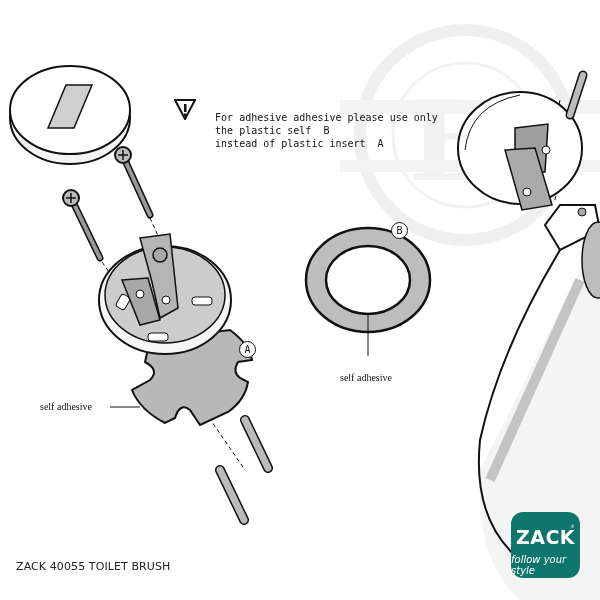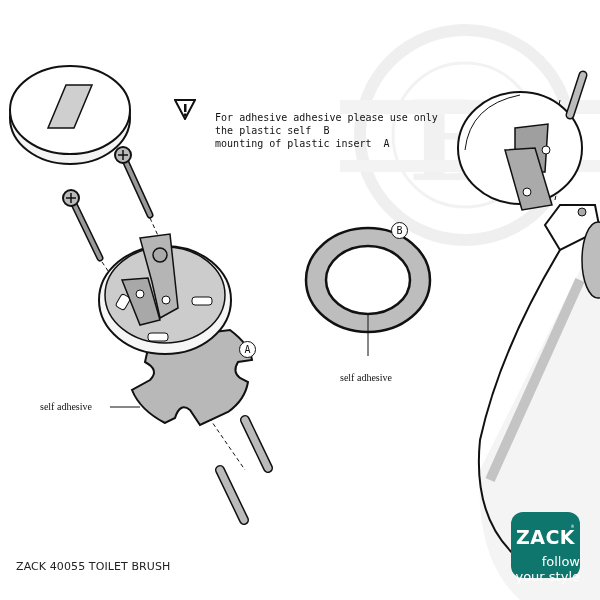--- a/index.html
+++ b/index.html
@@ -4,21 +4,21 @@
 <style>
   html, body { margin:0; padding:0; background:#ffffff; }
   body { width:600px; height:600px; position:relative; overflow:hidden; font-family:"DejaVu Sans Mono", monospace; }
   .canvas { position:absolute; left:0; top:0; width:600px; height:600px; }
   .warn-icon { position:absolute; left:174px; top:98px; width:22px; height:22px; }
   .note-text { position:absolute; left:203px; top:98px; font-size:10px; line-height:13px; color:#111; white-space:pre; font-family:"DejaVu Sans Mono", monospace; }
   .label { position:absolute; font-family:Liberation Serif, serif; font-size:10px; color:#111; white-space:pre; }
   .caption { position:absolute; left:16px; top:560px; font-family:"DejaVu Sans", sans-serif; font-size:11px; color:#222; letter-spacing:0.1px; }
   .logo { position:absolute; left:511px; top:512px; width:69px; height:66px; background:#0f766e; color:#fff;border-radius:12px; }
   .logo-word { position:absolute; left:0; width:69px; top:14px; text-align:center; font-family:"DejaVu Sans", sans-serif; font-size:19px; font-weight:bold; letter-spacing:0.5px; }
-  .logo-tag { position:absolute; left:0; width:69px; top:42px; text-align:right; font-family:"DejaVu Sans", sans-serif; font-size:13px; }
+  .logo-tag { position:absolute; left:0; width:69px; top:42px; text-align:left; font-family:"DejaVu Sans", sans-serif; font-size:10px;font-style:italic; }
   .logo-reg { position:absolute; left:60px; top:11px; font-size:5px; }
   .callout { position:absolute; width:15px; height:15px; border:1.5px solid #111; border-radius:50%; background:#fff; font-family:"DejaVu Sans Mono", monospace; font-size:10px; line-height:15px; text-align:center; color:#111; }
 </style>
 </head>
 <body>
 
 <svg class="canvas" viewBox="0 0 600 600" xmlns="http://www.w3.org/2000/svg">
 
   <g opacity="0.9">
     <circle cx="465" cy="135" r="105" fill="none" stroke="#eeeeee" stroke-width="12"></circle>
@@ -115,21 +115,21 @@
 </svg>
 
 <svg class="warn-icon" viewBox="0 0 22 22">
   <polygon points="1,2 21,2 11,21" fill="#fff" stroke="#111" stroke-width="2"></polygon>
   <rect x="10" y="6" width="2.5" height="8" fill="#111"></rect>
   <rect x="10" y="15.5" width="2.5" height="2.5" fill="#111"></rect>
 </svg>
 <div class="note-text">
   <span class="line">For adhesive adhesive please use only</span>
   <span class="line">the plastic self  B</span>
-  <span class="line">mounting of plastic insert  A</span>
+  <span class="line">instead of plastic insert  A</span>
 </div>
 
 <div class="callout" style="left:239px;top:341px;">A</div>
 <div class="callout" style="left:391px;top:222px;">B</div>
 
 <div class="label" style="left:40px;top:401px;">self adhesive</div>
 <div class="label" style="left:340px;top:372px;">self adhesive</div>
 
 <div class="caption">ZACK 40055 TOILET BRUSH</div>
 

